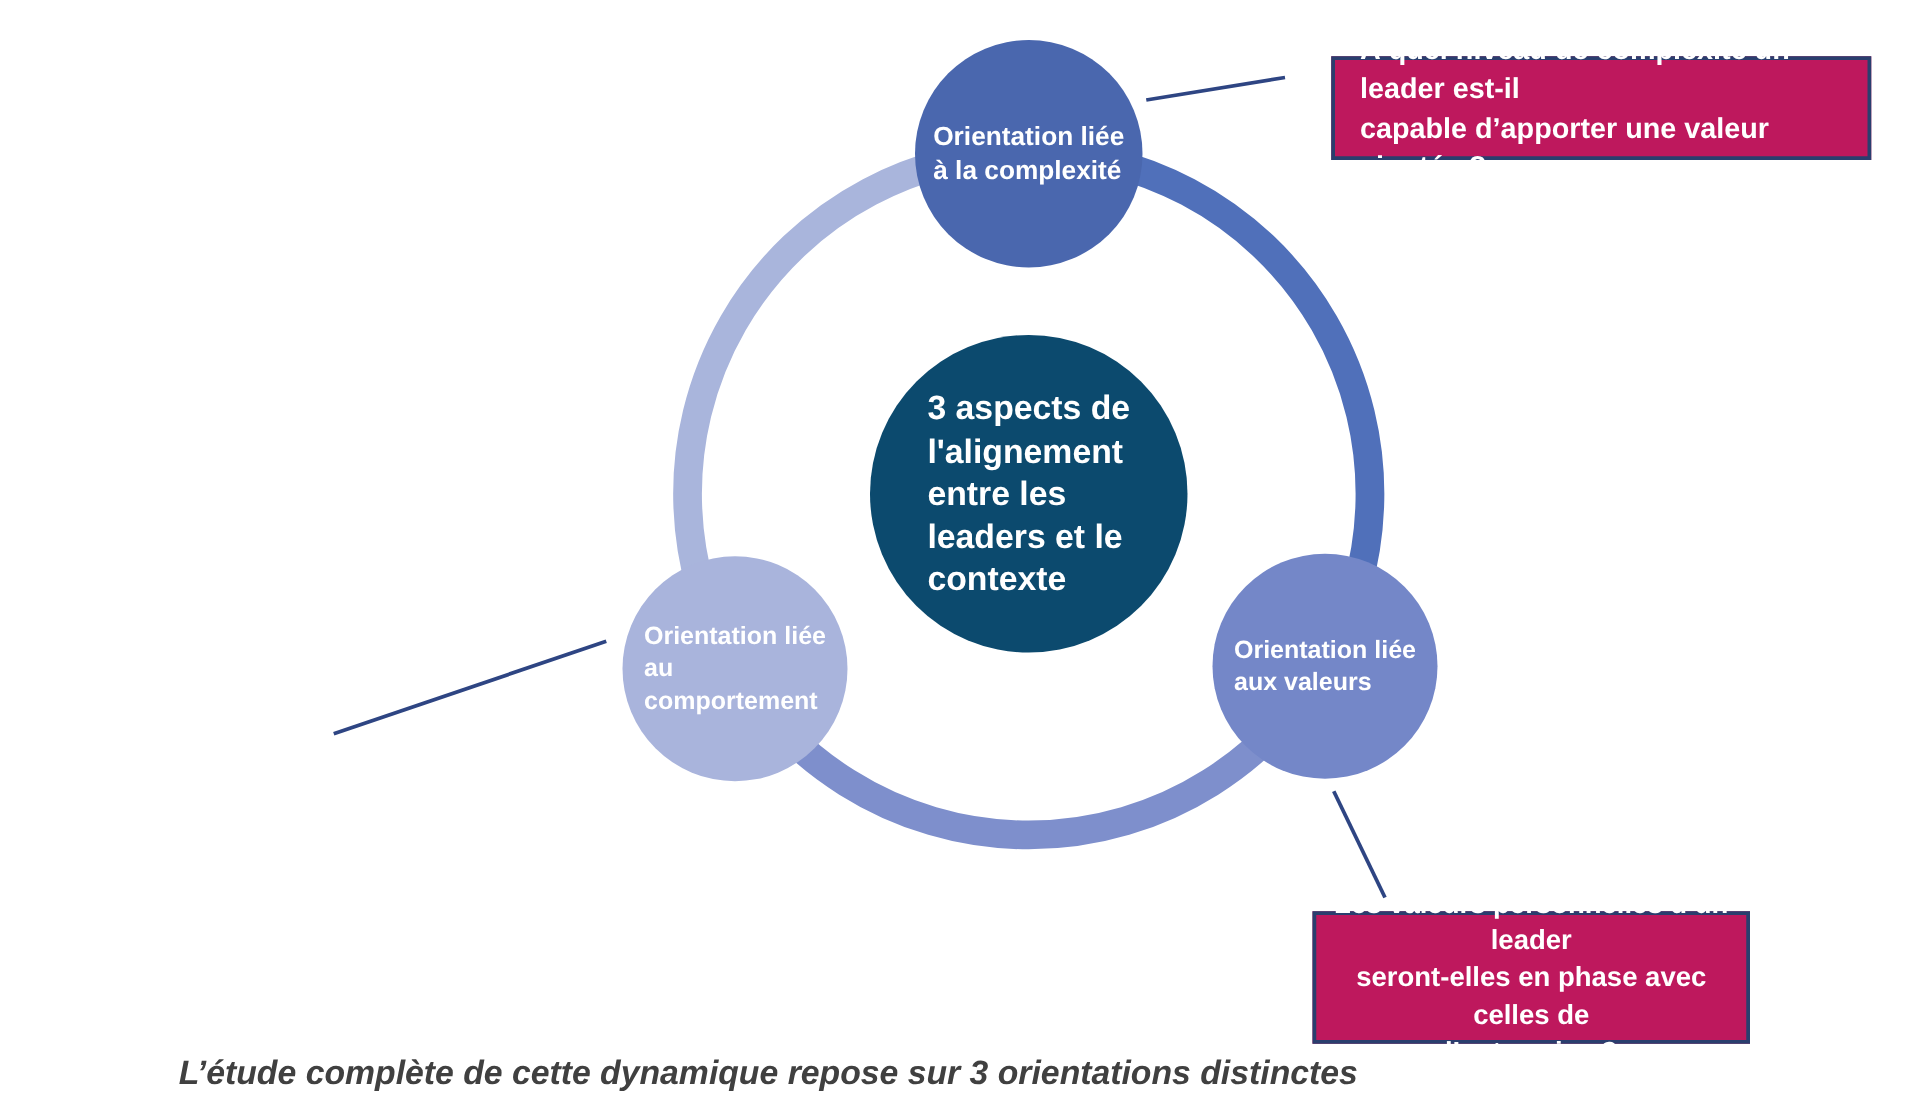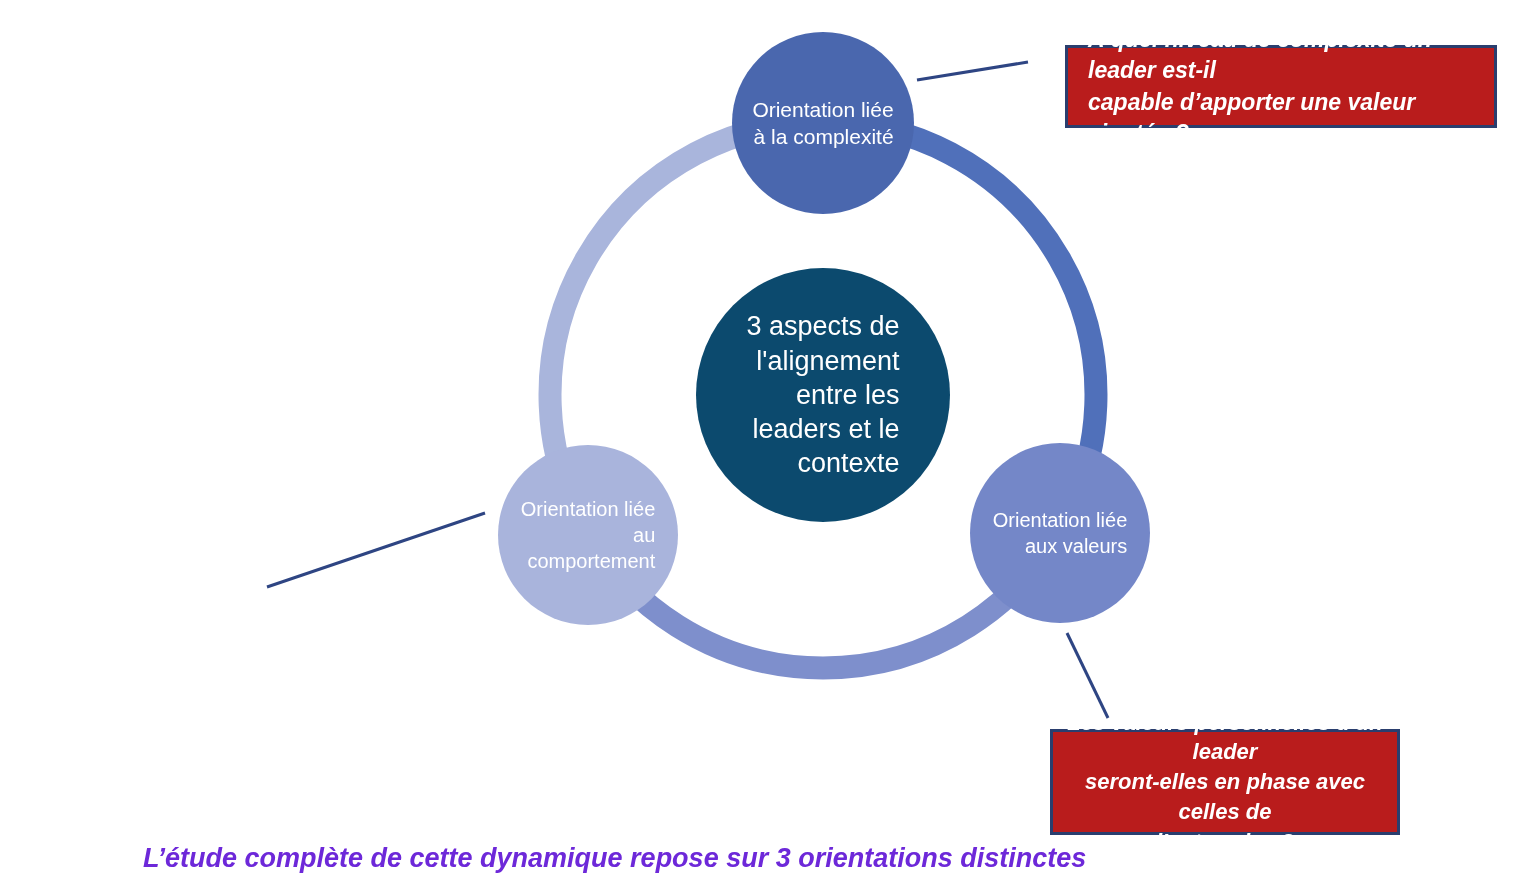--- a/index.html
+++ b/index.html
@@ -8,23 +8,23 @@
     width:1536px;height:888px;
     background:#ffffff;
     overflow:hidden;
     font-family:"Liberation Sans", sans-serif;
   }
   .ring-svg{position:absolute;left:0;top:0;width:1536px;height:888px;}
   .node{
     position:absolute;
     border-radius:50%;
     display:flex;align-items:center;justify-content:center;
-    text-align:right;
+    text-align:left;
     color:#ffffff;
-    font-weight:400;
+    font-weight:700;
     white-space:pre-line;
   }
   .node-center{
     left:696px;top:268px;width:254px;height:254px;
     background:#0c4a6e;
     font-size:27px;line-height:1.27;
   }
   .node-top{
     left:732px;top:32px;width:182px;height:182px;
     background:#4a67ae;
@@ -35,25 +35,24 @@
     background:#a9b4dc;
     font-size:20px;line-height:1.3;
   }
   .node-right{
     left:970px;top:443px;width:180px;height:180px;
     background:#7487c8;
     font-size:20px;line-height:1.3;
   }
   .callout{
     position:absolute;
-    background:#b91c1c;
+    background:#be185d;
     border:3px solid #2a3e6e;
     box-sizing:border-box;
     color:#ffffff;
-    font-style:italic;
     font-weight:bold;
     display:flex;align-items:center;
     white-space:pre-line;
     line-height:1.35;
   }
   .callout-complexity{
     left:1065px;top:45px;width:432px;height:83px;
     padding:0 20px;
     font-size:23px;
     text-align:left;
@@ -64,21 +63,21 @@
     font-size:23px;
   }
   .callout-values{
     left:1050px;top:729px;width:350px;height:106px;
     justify-content:center;text-align:center;
     font-size:22px;
   }
   .caption{
     position:absolute;
     left:143px;top:843px;
-    color:#6d28d9;
+    color:#404040;
     font-size:27px;
     font-style:italic;
     font-weight:600;
   }
 </style>
 </head>
 <body>
 
 <div class="canvas">
 

